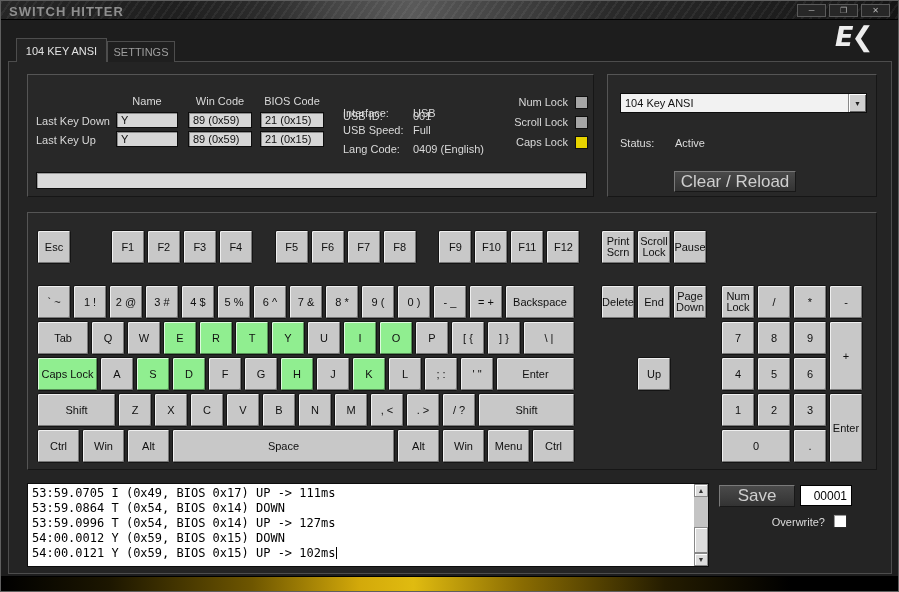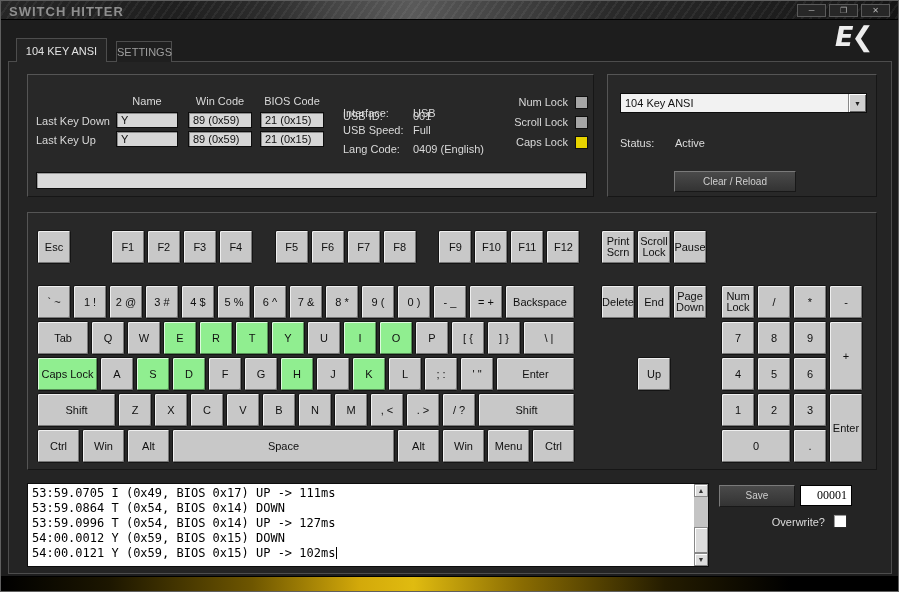--- a/index.html
+++ b/index.html
@@ -1,35 +1,35 @@
 <!DOCTYPE html>
 <html style="--key-bg: #c8c8c8; --key-tested: #90ee90; --lock-on: #e8d400; --lock-off: #a6a6a6; --gold: #d2a806;"><head>
 <meta charset="utf-8">
 <style>
   *{margin:0;padding:0;box-sizing:border-box;}
   html,body{width:899px;height:592px;overflow:hidden;background:#000;}
   body{font-family:"Liberation Sans",sans-serif;position:relative;}
   button{font-family:inherit;cursor:default;}
-  input{font-family:Liberation Serif, serif;outline:none;}
+  input{font-family:Liberation Sans, sans-serif;outline:none;}
 
   .window{position:absolute;left:0;top:0;width:899px;height:592px;background:#1d1d1d;border:1px solid #5f5f5f;overflow:hidden;}
 
   
   .titlebar{position:absolute;left:0;top:0;right:0;height:19px;border-bottom:1px solid #000;
     background:linear-gradient(90deg,#262626 0%,#1f1f1f 20%,#2d2d2d 30%,#484848 38%,#5a5a5a 46%,#454545 55%,#2a2a2a 68%,#141414 100%);}
   .titlebar::after{content:"";position:absolute;inset:0;pointer-events:none;
     background:repeating-linear-gradient(125deg,rgba(255,255,255,.05) 0 2px,rgba(0,0,0,0) 2px 7px);}
   .title-text{position:absolute;left:8px;top:3px;font-size:13px;font-weight:bold;letter-spacing:1px;color:#8f8f8f;z-index:2;}
   .win-controls{position:absolute;right:8px;top:3px;display:flex;gap:3px;z-index:3;}
   .win-btn{width:29px;height:13px;background:#272727;border:1px solid #5a5a5a;color:#b5b5b5;font-size:8px;line-height:11px;text-align:center;}
 
   
   .tab{position:absolute;font-size:11px;text-align:center;border:1px solid #4d4d4d;border-bottom:none;color:#cfcfcf;z-index:2;}
   .tab.active{left:15px;top:37px;width:91px;height:24px;line-height:24px;background:#242424;color:#e3e3e3;}
-  .tab.inactive{left:106px;top:40px;width:56px;height:21px;line-height:21px;background:#1f1f1f;color:#9f9f9f;margin-left:9px;}
+  .tab.inactive{left:106px;top:40px;width:68px;height:21px;line-height:21px;background:#1f1f1f;color:#9f9f9f;}
   .logo{position:absolute;right:26px;top:20px;font-size:27px;font-weight:bold;font-style:italic;letter-spacing:-2px;color:#ededed;font-family:"DejaVu Sans",sans-serif;}
 
   .content-frame{position:absolute;left:7px;top:60px;width:884px;height:513px;border:1px solid #4d4d4d;background:#242424;}
 
   .panel{position:absolute;background:#282828;border:1px solid;border-color:#555 #161616 #161616 #555;}
   .info-panel{left:18px;top:12px;width:567px;height:123px;}
   .layout-panel{left:598px;top:12px;width:270px;height:123px;}
   .kb-panel{left:18px;top:150px;width:850px;height:258px;}
 
   
@@ -50,21 +50,21 @@
   .lock-square.on{background:var(--lock-on,#e8d400);}
   .typing-input{position:absolute;left:8px;top:97px;width:551px;height:17px;background:#d9d9d9;border:1px solid #0d0d0d;box-shadow:inset 1px 1px 0 #9a9a9a;font-size:11px;padding:0 3px;color:#111;}
 
   
   .combobox{position:absolute;left:12px;top:18px;width:247px;height:20px;background:#f2f2f2;border:1px solid #0d0d0d;display:flex;align-items:center;}
   .combo-text{flex:1;font-size:11px;color:#111;padding-left:4px;white-space:nowrap;overflow:hidden;}
   .combo-btn{width:18px;height:18px;background:#cfcfcf;border-left:1px solid #888;box-shadow:inset 1px 1px 0 #fff,inset -1px -1px 0 #666;display:flex;align-items:center;justify-content:center;}
   .combo-arrow{font-size:7px;color:#222;}
   .status-line{position:absolute;left:12px;top:62px;font-size:11px;color:#dcdcdc;}
   .status-line .status-label{display:inline-block;width:55px;}
-  .btn{display:block;background:linear-gradient(#4a4a4a,#333);border:1px solid;border-color:#7a7a7a #181818 #181818 #7a7a7a;color:#cfcfcf;font-size:10px;text-align:center;}
+  .btn{display:block;background:linear-gradient(#4a4a4a,#333);border:1px solid;border-color:#7a7a7a #181818 #181818 #7a7a7a;color:#cfcfcf;font-size:17px;text-align:center;}
   .clear-btn{position:absolute;left:66px;top:96px;width:122px;height:21px;line-height:19px;}
 
   
   .kb-main{position:absolute;left:8px;top:16px;width:542px;}
   .kb-nav{position:absolute;left:572px;top:16px;width:110px;}
   .kb-numpad{position:absolute;left:692px;top:71px;display:grid;grid-template-columns:repeat(4,36px);grid-auto-rows:36px;}
   .kb-row{display:flex;height:36px;}
   .fn-row{margin-bottom:19px;}
   .key{width:34px;height:34px;margin:1px;flex-shrink:0;background:var(--key-bg,#c8c8c8);border:1px solid #141414;border-radius:2px;
     box-shadow:inset 1px 1px 0 rgba(255,255,255,.7),inset -1px -1px 0 rgba(0,0,0,.4);

